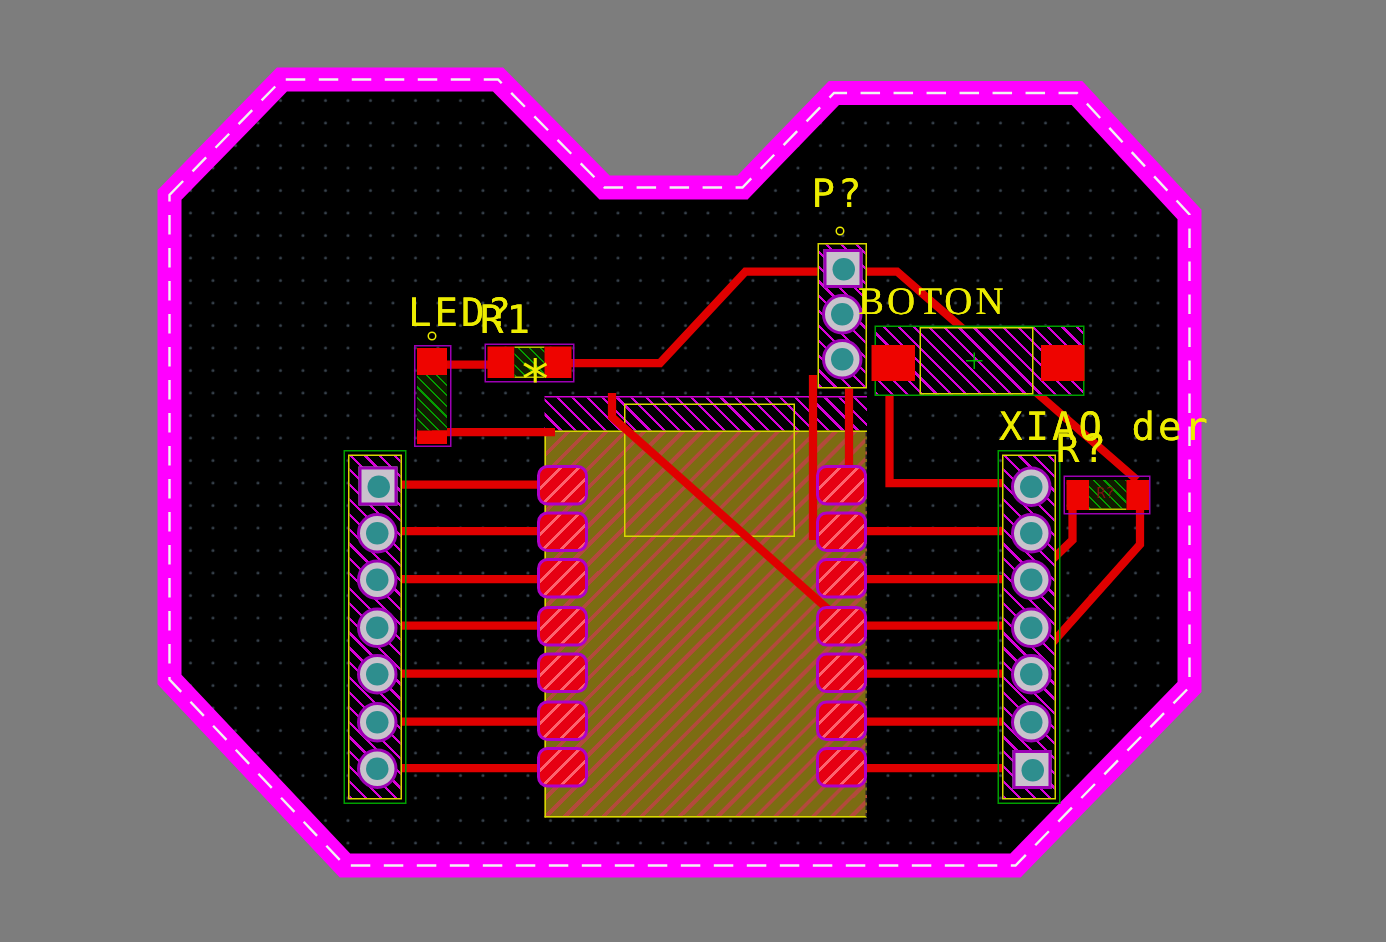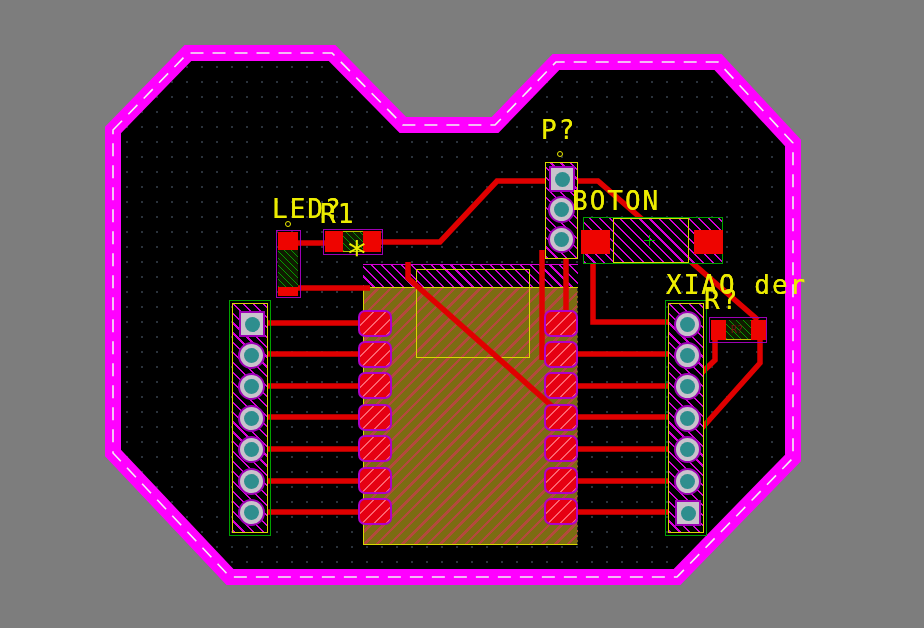--- a/index.html
+++ b/index.html
@@ -193,17 +193,17 @@
     <div class="abs pad-rect" style="left:1px;top:2px;width:15px;height:20px;"></div>
     <div class="abs hatch-green" style="left:16px;top:2px;width:25px;height:20px;border-bottom:1px solid #bcbc00;">
       <span class="ref-small" style="left:5px;top:4px;">R?</span>
     </div>
     <div class="abs pad-rect" style="left:41px;top:2px;width:15px;height:20px;"></div>
   </div>
 
   <div class="silk" style="left:272px;top:196px;text-align:center;">LED?</div>
   <div class="silk" style="left:320px;top:201px;text-align:right;">R1</div>
   <div class="silk" style="left:541px;top:117px;">P?</div>
-  <div class="silk" style="left:572px;top:188px;">BOTON</div>
+  <div class="silk" style="left:572px;top:188px;font-family:Liberation Serif, serif;">BOTON</div>
   <div class="silk" style="left:666px;top:272px;">XIAO der</div>
   <div class="silk" style="left:704px;top:287px;">R?</div>
 
 </div>
 
 </body></html>

